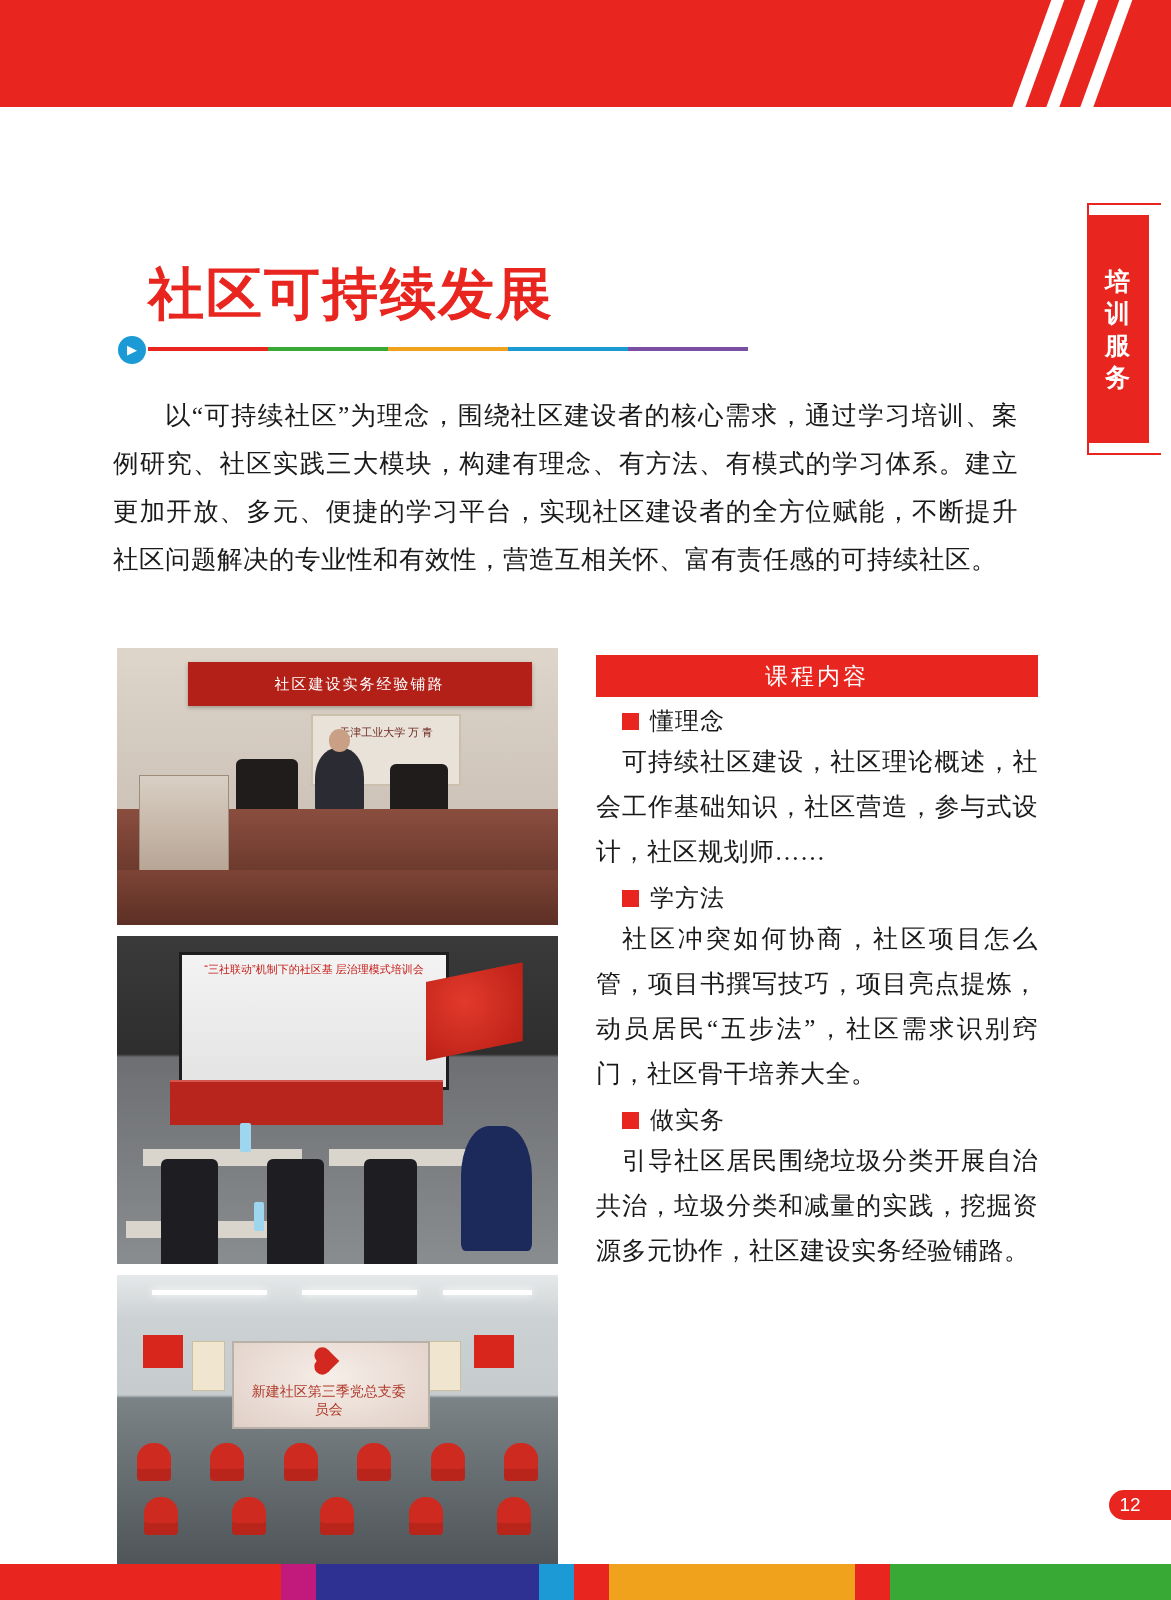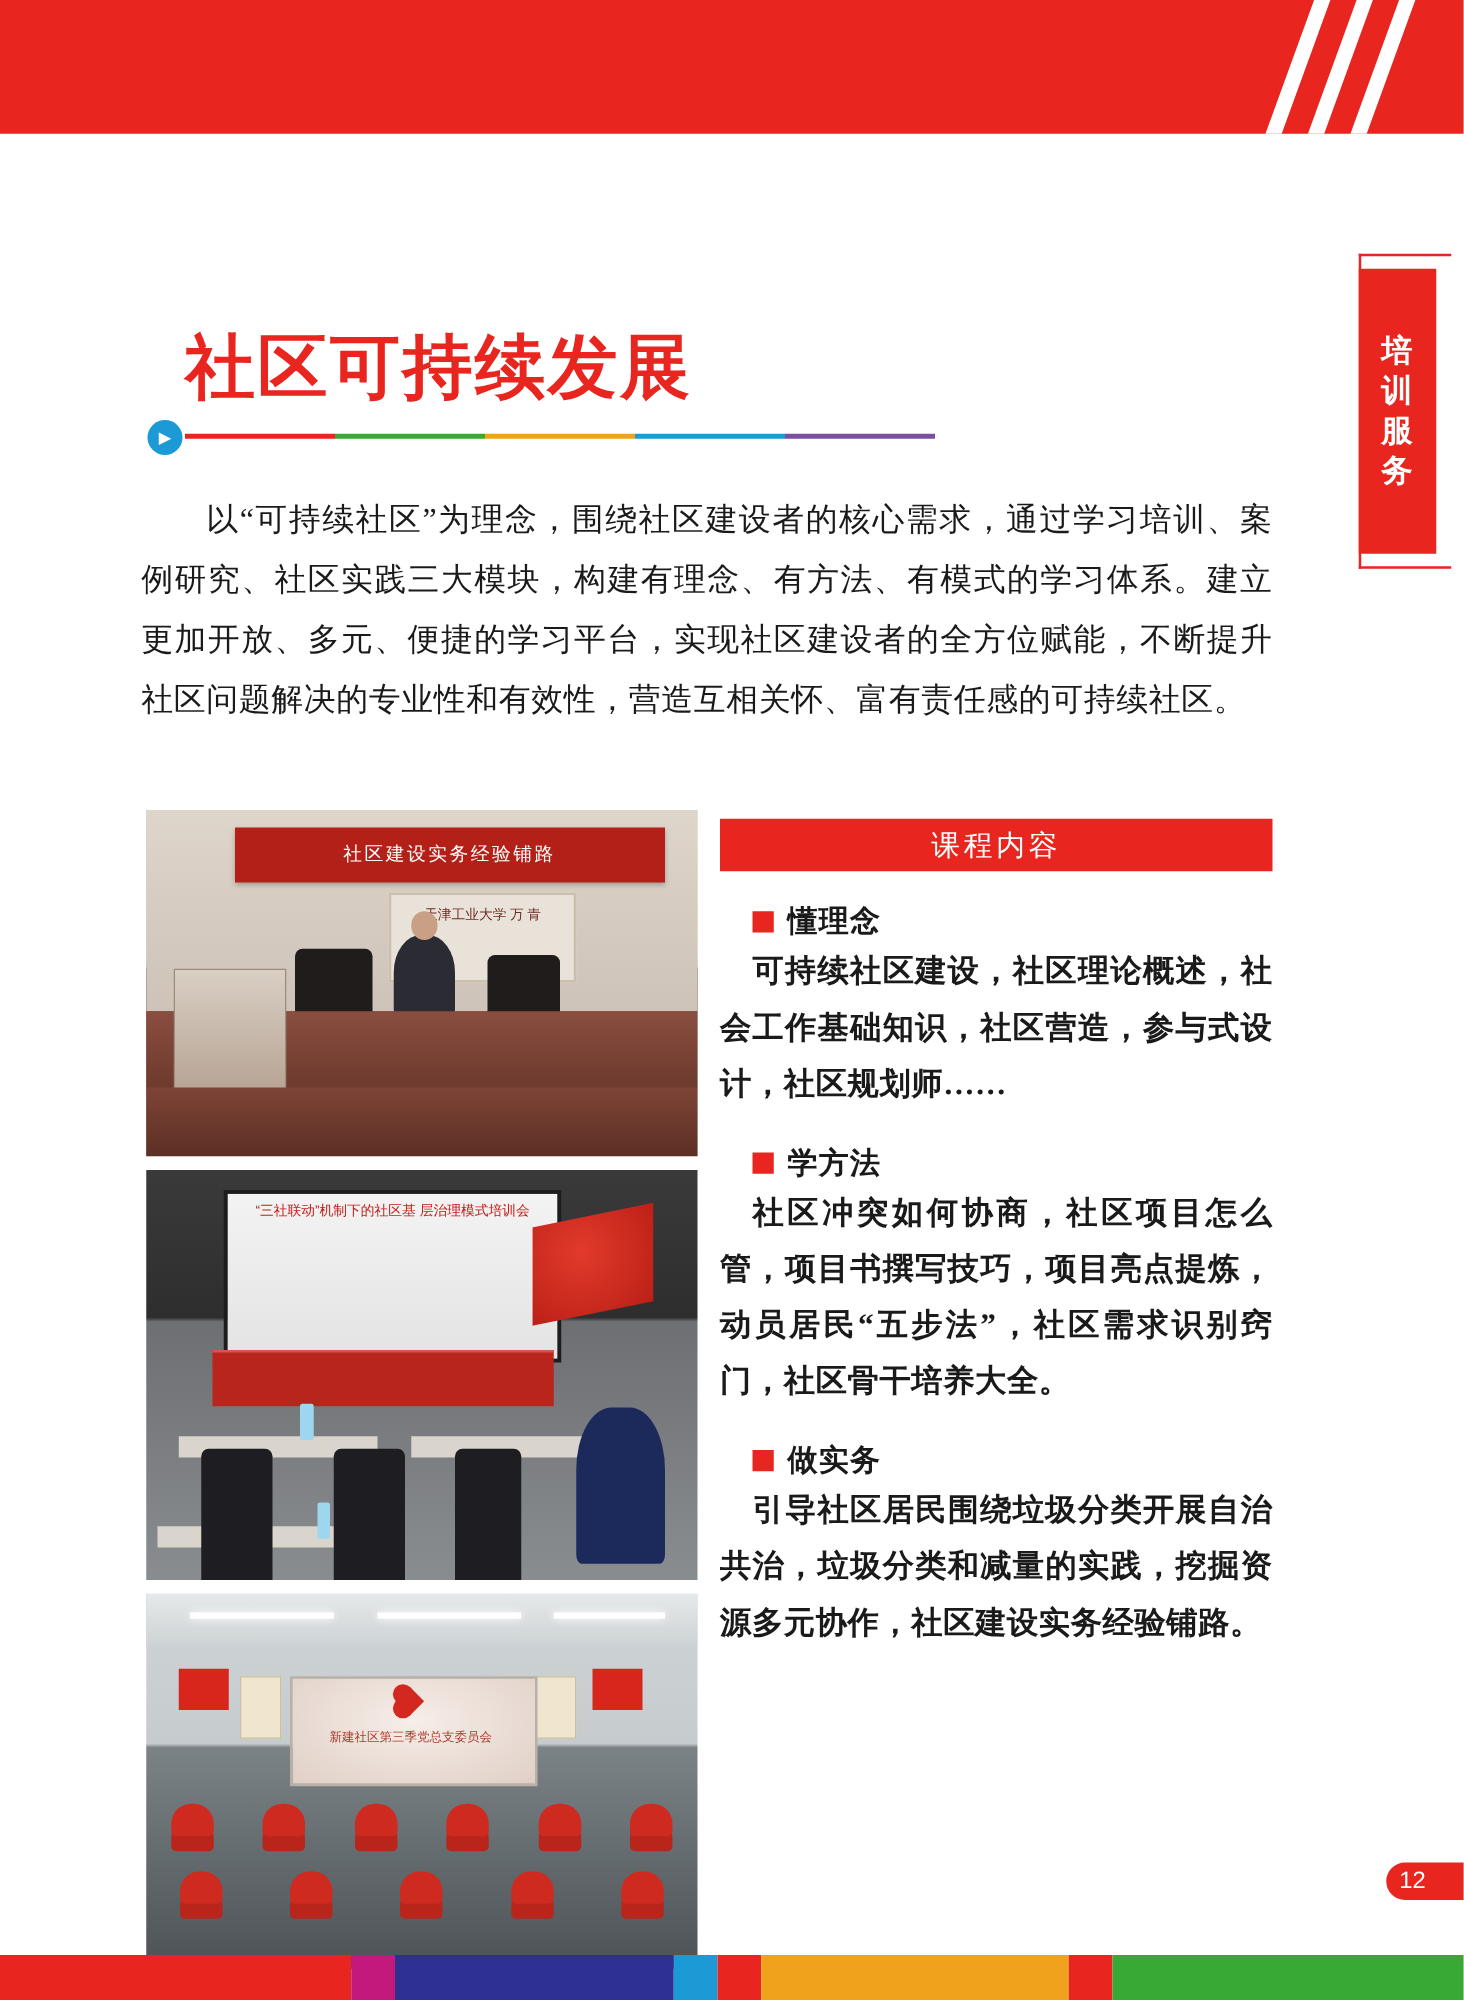--- a/index.html
+++ b/index.html
@@ -236,54 +236,54 @@
   .p3 .heart {
     position:absolute; left:46%; top:26%; width:16px; height:16px;
     background:#d3281f; transform:rotate(-45deg);
   }
   .p3 .heart:before,.p3 .heart:after{
     content:''; position:absolute; width:16px;height:16px;background:#d3281f;border-radius:50%;
   }
   .p3 .heart:before{ left:-8px; } .p3 .heart:after{ top:-8px; }
   .p3 .scrtxt{
     position:absolute; left:30%; top:36%; width:36%; text-align:center;
-    font-size:10px; color:#b03a2b; font-family:"Liberation Sans",sans-serif;
+    font-size:14px; color:#b03a2b; font-family:"Liberation Sans",sans-serif;
   }
   .p3 .cnflag{
     position:absolute; width:9%; height:11%; background:#d8261d;
   }
   .p3 .poster{
     position:absolute; width:7%; height:16%; background:#f0e6cf; border:1px solid #cbbf9f;
   }
   .p3 .row {
     position:absolute; left:0; width:100%; display:flex; justify-content:space-around;
   }
   .p3 .cap {
     width:34px; height:26px; background:#cf2a20; border-radius:16px 16px 4px 4px;
     box-shadow: 0 12px 0 0 #b9241b;
   }
 
   
   .content-col {
     position: absolute;
-    left: 576px;
+    left: 596px;
     top: 655px;
     width: 442px;
   }
   .content-head {
     background: #e8251f;
     color: #ffffff;
     height: 42px;
     line-height: 42px;
     text-align: center;
     font-family: "Liberation Sans", sans-serif;
     font-size: 23px;
     letter-spacing: 3px;
   }
-  .section { margin-top: 24px; font-weight: bold; }
+  .section { margin-top: 8px; }
   .sec-title {
     display: flex;
     align-items: center;
     gap: 11px;
     padding-left: 26px;
     font-size: 24px;
     color: #1a1a1a;
     font-family: "Liberation Serif", serif;
     letter-spacing: 1px;
   }

